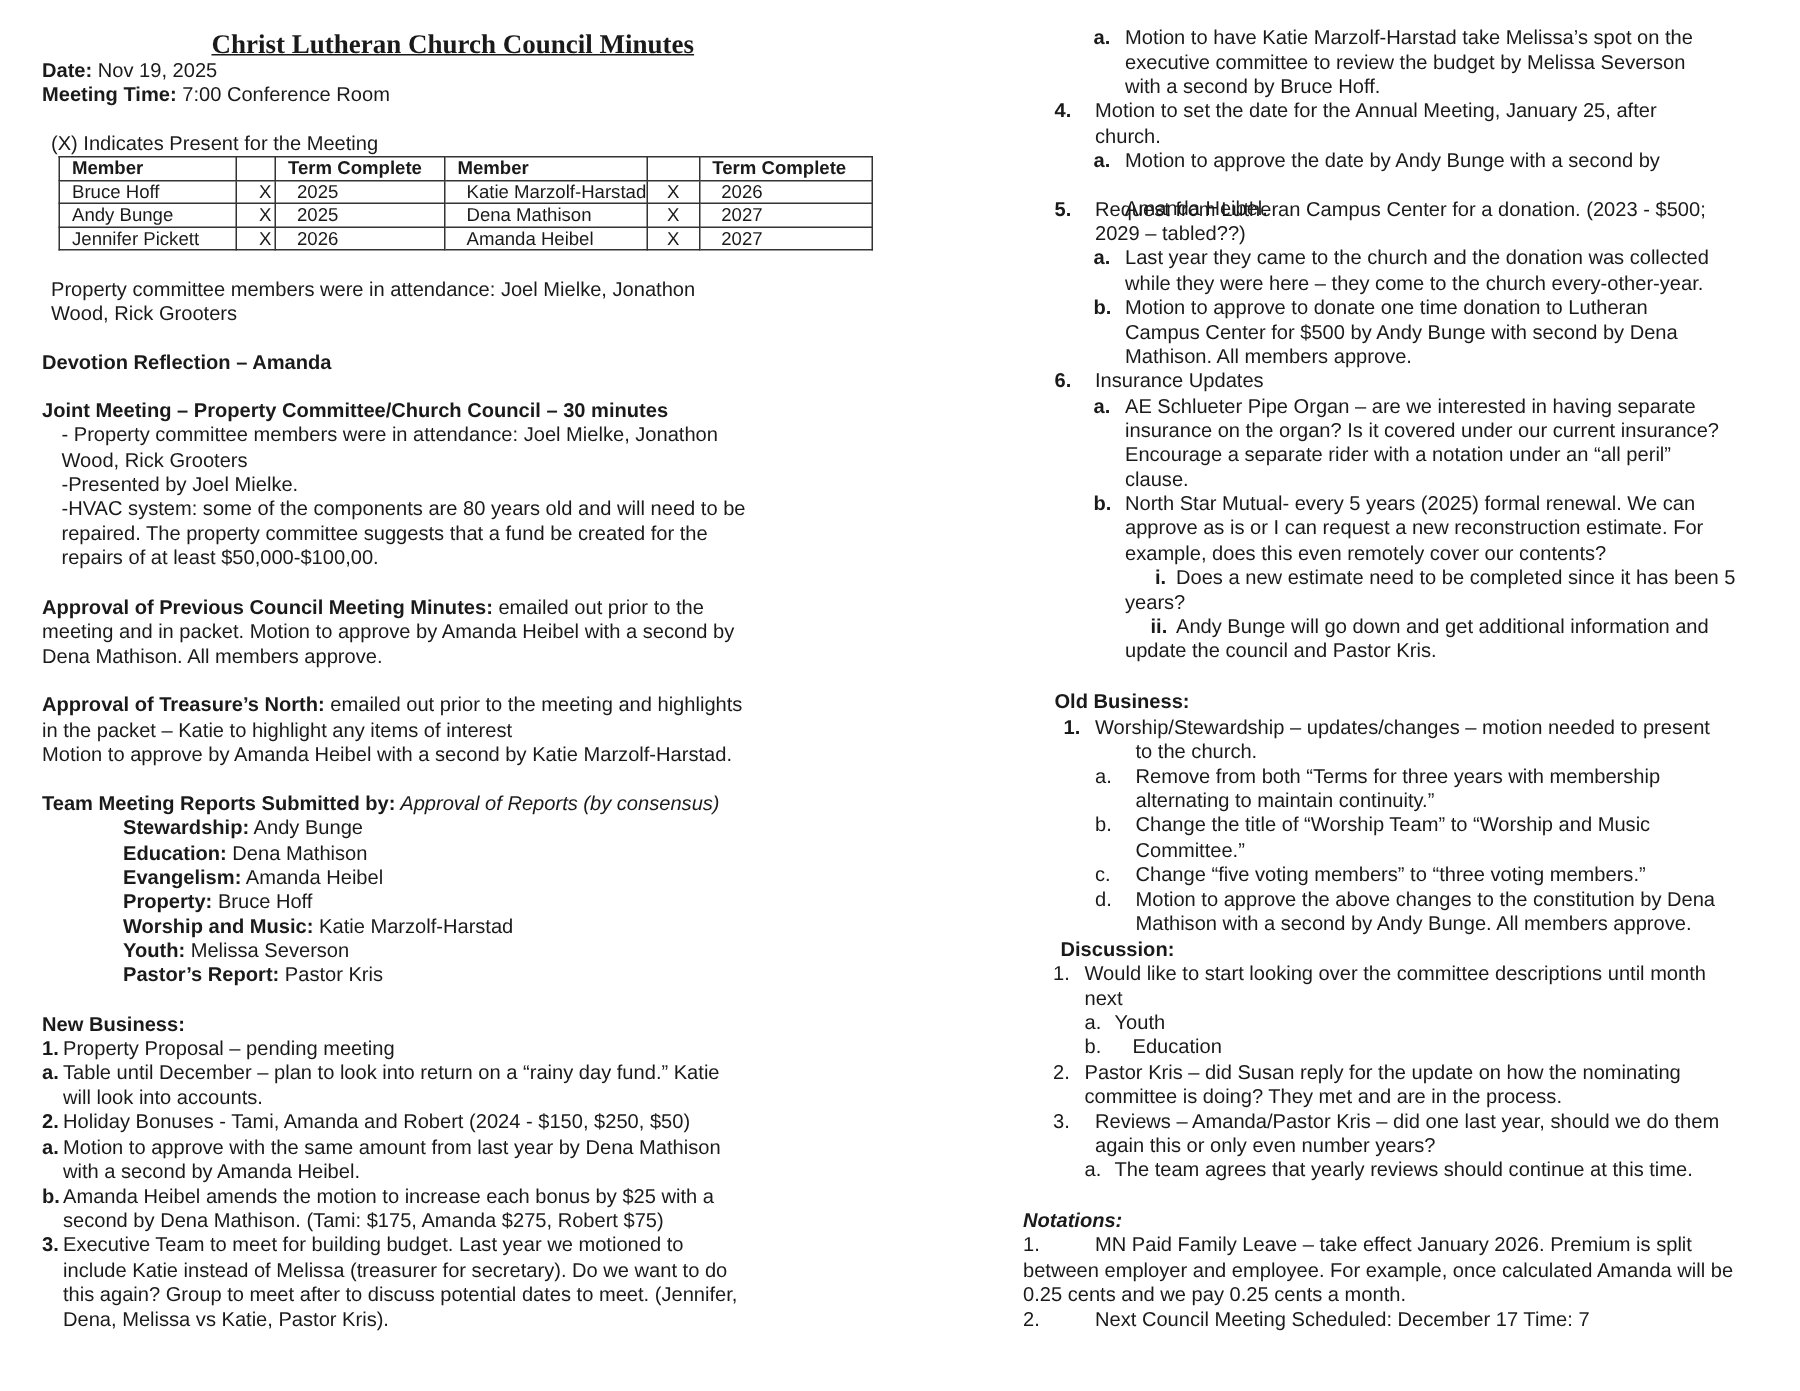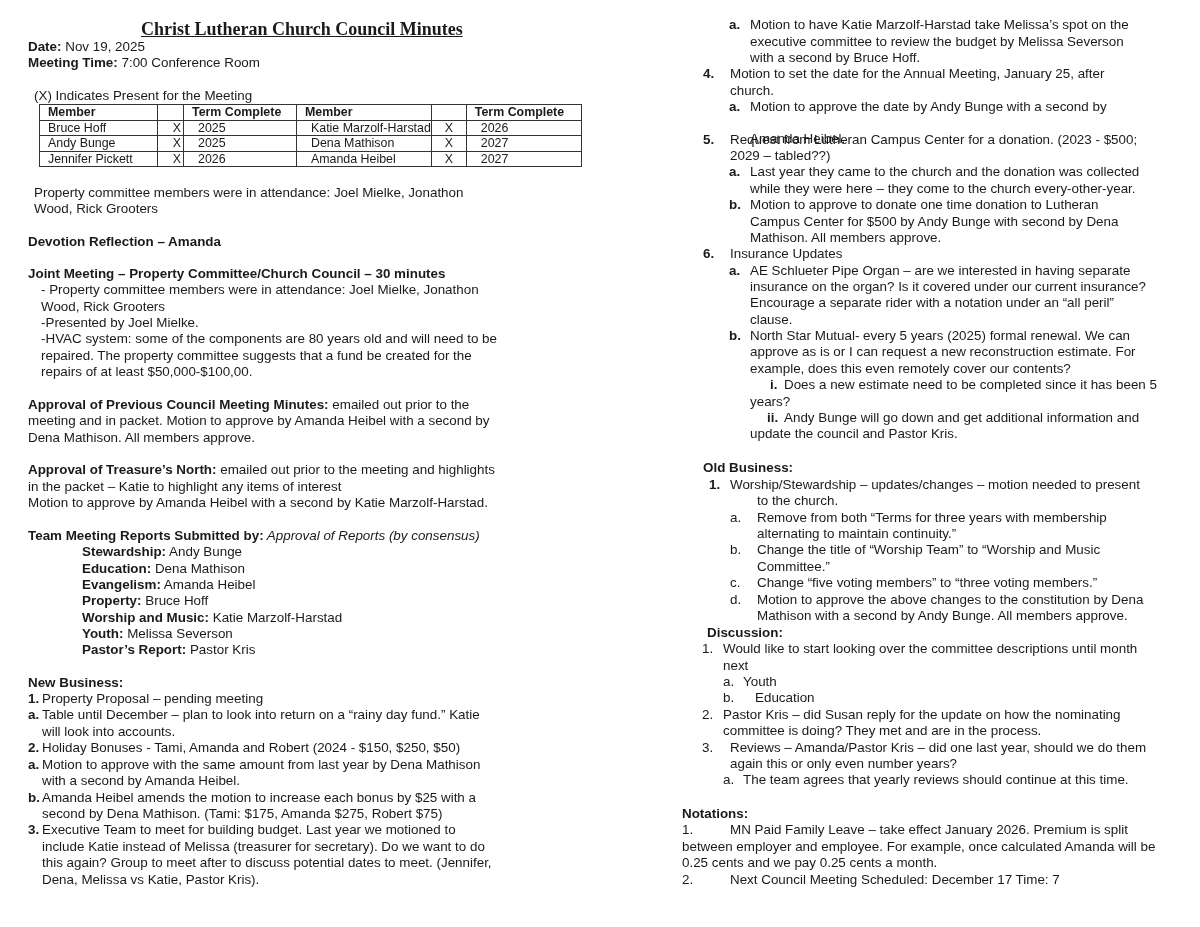--- a/index.html
+++ b/index.html
@@ -217,19 +217,19 @@
 <div class="abs" style="left:743px; top:690px;margin-left:12px;">Education</div>
 <div class="abs" style="left:702px; top:707px;">2.</div>
 <div class="abs" style="left:723px; top:707px;">Pastor Kris – did Susan reply for the update on how the nominating</div>
 <div class="abs" style="left:723px; top:723px;">committee is doing? They met and are in the process.</div>
 <div class="abs" style="left:702px; top:740px;">3.</div>
 <div class="abs" style="left:730px; top:740px;">Reviews – Amanda/Pastor Kris – did one last year, should we do them</div>
 <div class="abs" style="left:730px; top:756px;">again this or only even number years?</div>
 <div class="abs" style="left:723px; top:772px;">a.</div>
 <div class="abs" style="left:743px; top:772px;">The team agrees that yearly reviews should continue at this time.</div>
 
-<div class="abs b" style="left:682px; top:806px;">Notations:</div>
+<div class="abs b" style="left:682px; top:806px;font-style:italic;">Notations:</div>
 <div class="abs" style="left:682px; top:822px;">1.</div>
 <div class="abs" style="left:730px; top:822px;">MN Paid Family Leave – take effect January 2026. Premium is split</div>
 <div class="abs" style="left:682px; top:839px;">between employer and employee. For example, once calculated Amanda will be</div>
 <div class="abs" style="left:682px; top:855px;">0.25 cents and we pay 0.25 cents a month.</div>
 <div class="abs" style="left:682px; top:872px;">2.</div>
 <div class="abs" style="left:730px; top:872px;">Next Council Meeting Scheduled: December 17   Time: 7</div>
 
 </body></html>

